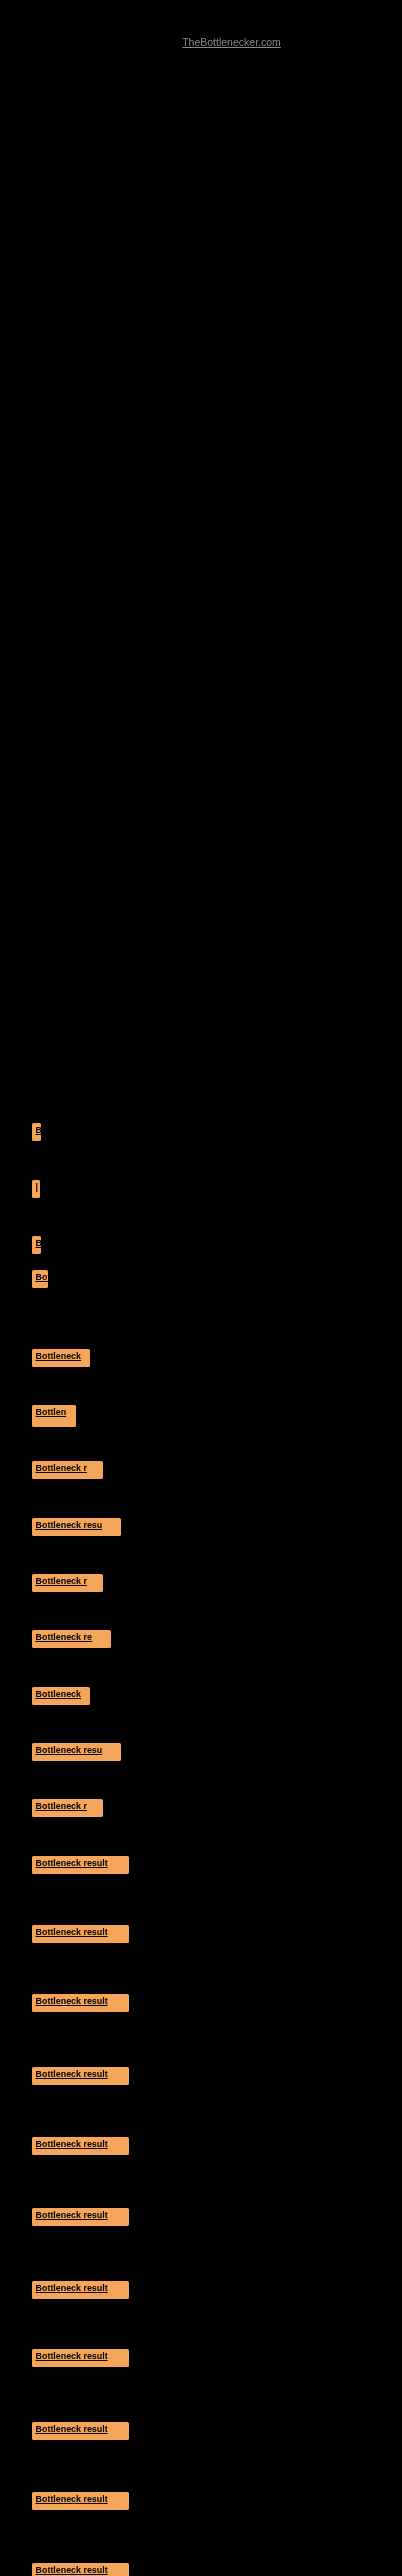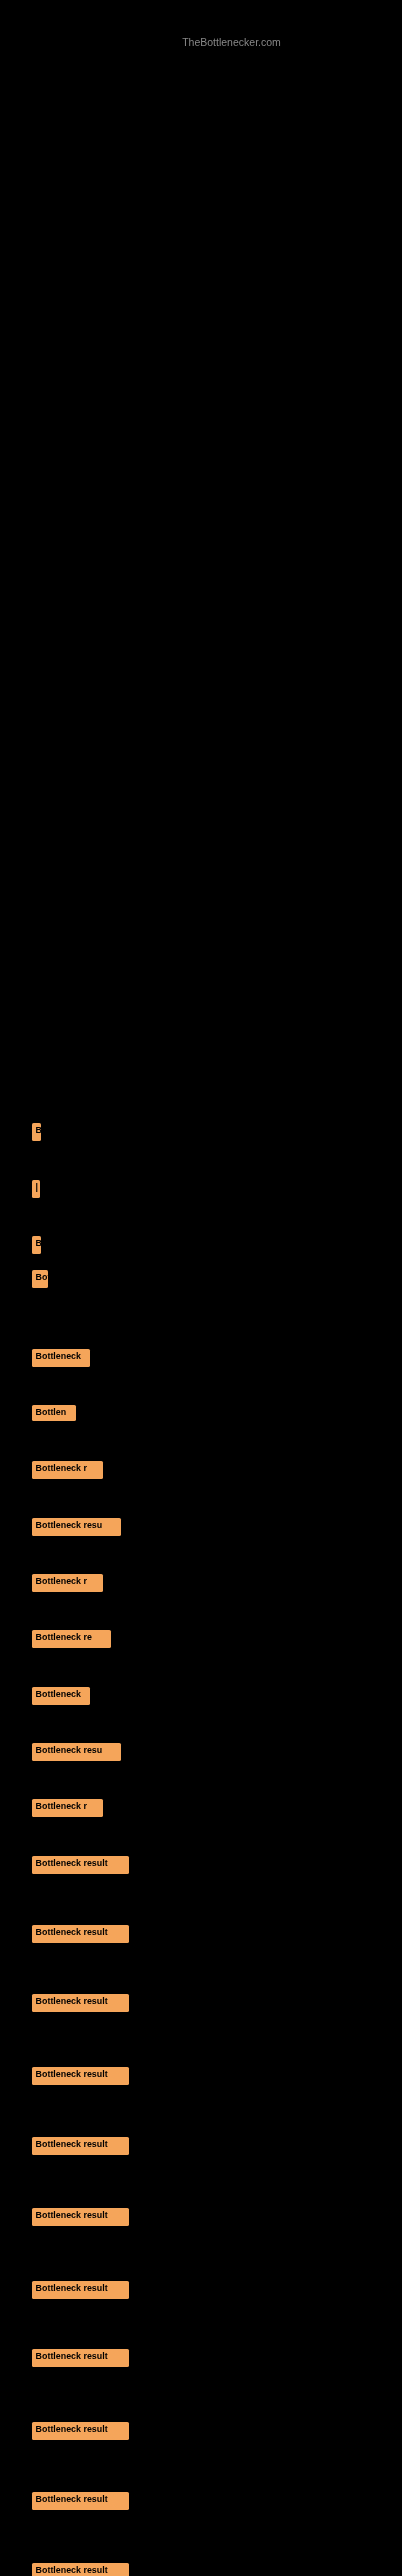--- a/index.html
+++ b/index.html
@@ -1,18 +1,19 @@
 <!DOCTYPE html>
 <html style="font-size:13px"><head>
   <meta charset="utf-8">
   <style>
     * {
       margin: 10px;
       padding: 0;
       box-sizing: border-box;
+      text-decoration: underline;
     }
     body {
       background-color: #000;
       width: 403px;
       min-height: 2576px;
       font-family: Arial, sans-serif;
       position: relative;
     }
     .site-title {
       position: absolute;
@@ -39,21 +40,21 @@
 <body>
 
 <span class="site-title">TheBottlenecker.com</span>
 
 <div id="labels-container">
     <div class="bottleneck-label" style="top: 1093px; left: 1.6px; width: 9.7px; height: 17.7px;">B</div>
     <div class="bottleneck-label" style="top: 1150px; left: 1.6px; width: 6.4px; height: 17.7px;">|</div>
     <div class="bottleneck-label" style="top: 1206px; left: 1.6px; width: 9.7px; height: 17.7px;">B</div>
     <div class="bottleneck-label" style="top: 1240px; left: 1.6px; width: 16px; height: 17.7px;">Bottle</div>
     <div class="bottleneck-label" style="top: 1319px; left: 1.6px; width: 58px; height: 17.7px;">Bottleneck</div>
-    <div class="bottleneck-label" style="top: 1375px; left: 1.6px; width: 44px; height: 16px;">Bottlen</div>
+    <div class="bottleneck-label" style="top: 1375px; left: 1.6px; width: 44px; height: 22px;">Bottlen</div>
     <div class="bottleneck-label" style="top: 1431px; left: 1.6px; width: 71px; height: 17.7px;">Bottleneck r</div>
     <div class="bottleneck-label" style="top: 1488px; left: 1.6px; width: 89px; height: 17.7px;">Bottleneck resu</div>
     <div class="bottleneck-label" style="top: 1544px; left: 1.6px; width: 71px; height: 17.7px;">Bottleneck r</div>
     <div class="bottleneck-label" style="top: 1600px; left: 1.6px; width: 79px; height: 18px;">Bottleneck re</div>
     <div class="bottleneck-label" style="top: 1657px; left: 1.6px; width: 58px; height: 17.7px;">Bottleneck</div>
     <div class="bottleneck-label" style="top: 1713px; left: 1.6px; width: 89px; height: 17.7px;">Bottleneck resu</div>
     <div class="bottleneck-label" style="top: 1769px; left: 1.6px; width: 71px; height: 17.7px;">Bottleneck r</div>
     <div class="bottleneck-label" style="top: 1826px; left: 1.6px; width: 97px; height: 17.7px;">Bottleneck result</div>
     <div class="bottleneck-label" style="top: 1895px; left: 1.6px; width: 97px; height: 17.7px;">Bottleneck result</div>
     <div class="bottleneck-label" style="top: 1964px; left: 1.6px; width: 97px; height: 17.7px;">Bottleneck result</div>

